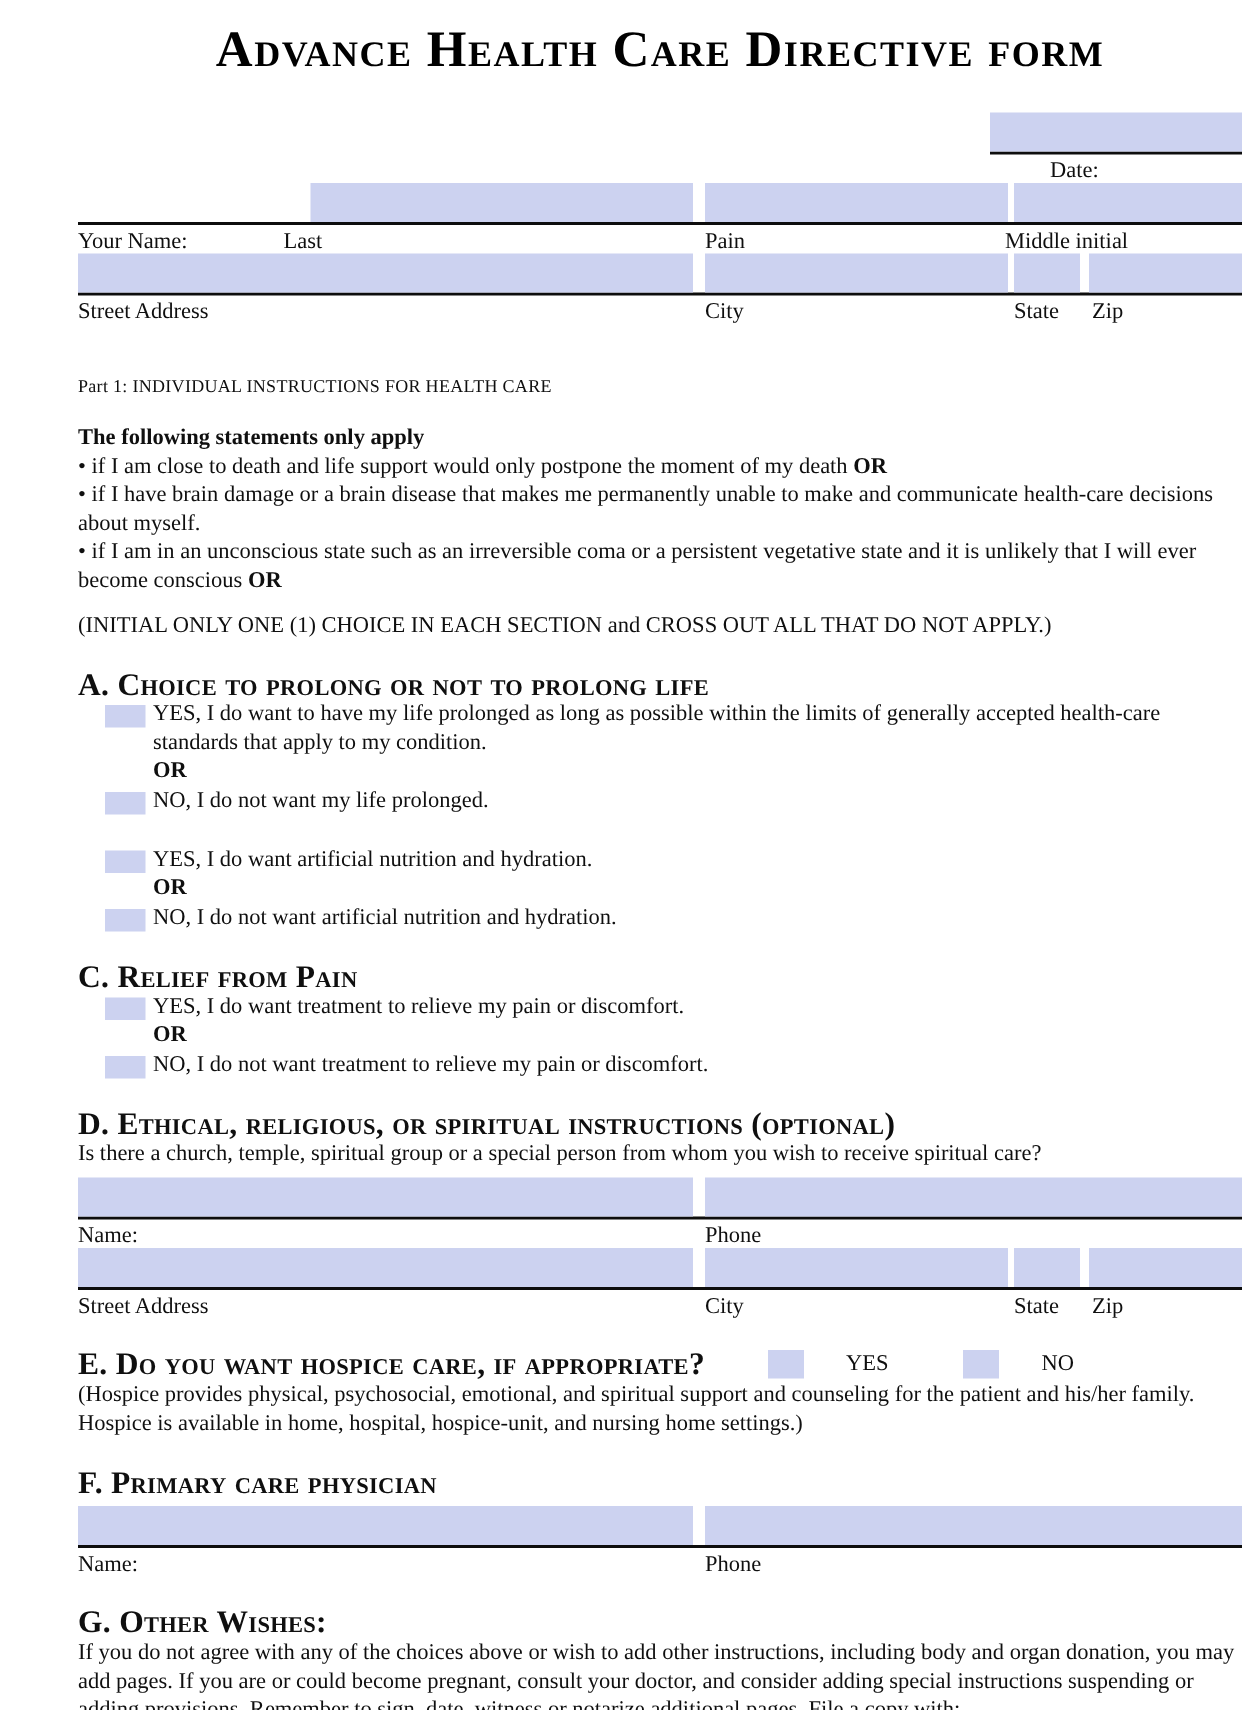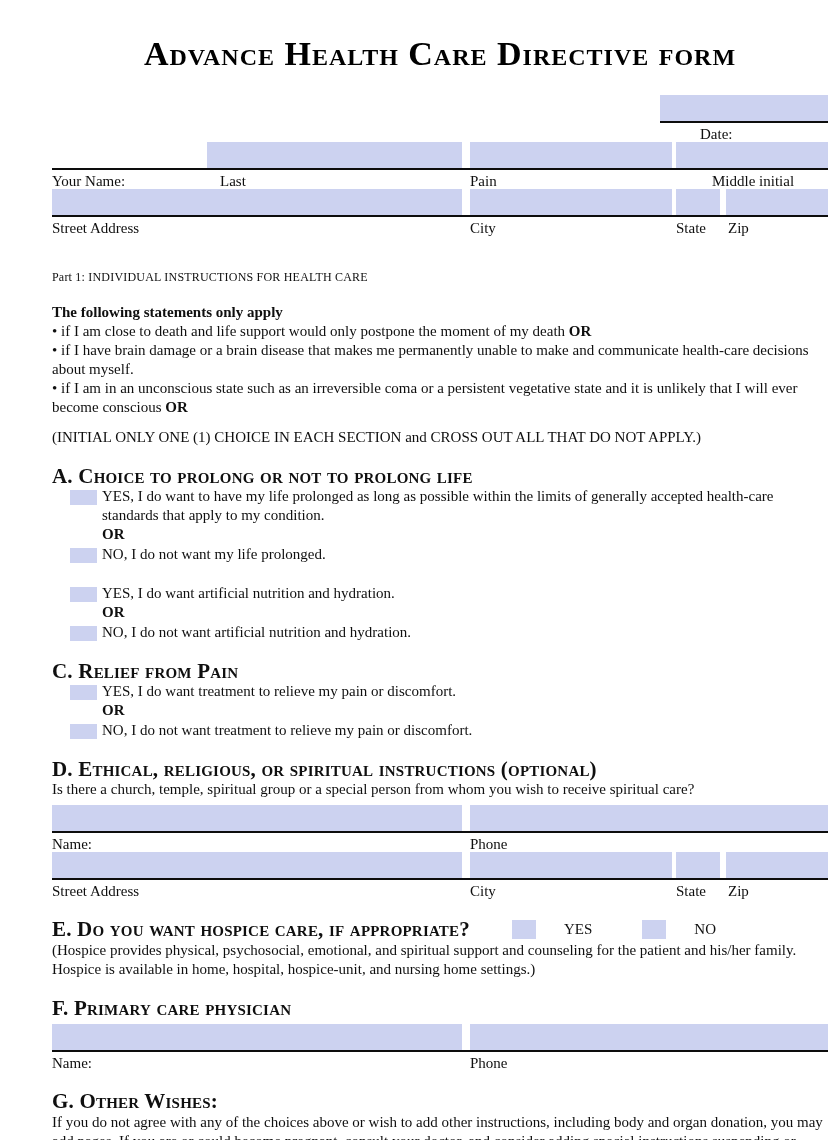--- a/index.html
+++ b/index.html
@@ -7,21 +7,21 @@
     --line:#0d0d0d;
     --text:#0f0f0f;
   }
   *{box-sizing:border-box;}
   html,body{margin:0;padding:0;}
   body{
     width:829px;height:1140px;background:#ffffff;overflow:hidden;
     font-family:"Liberation Serif","DejaVu Serif",serif;
     color:var(--text);font-size:15px;line-height:19px;
   }
-  .page{width:829px;height:1140px;padding-top:32px;}
+  .page{width:829px;height:1140px;padding-top:12px;}
   .content{width:776px;margin-left:52px;}
   .title{
     margin:0;text-align:center;font-size:34px;line-height:44px;
     font-variant:small-caps;font-weight:bold;letter-spacing:1px;color:#000;
   }
   
   .boxes{position:relative;height:27px;border-bottom:2px solid var(--line);}
   .fbox{position:absolute;bottom:0;height:26px;background:var(--field);}
   .labels{position:relative;height:20px;}
   .flabel{position:absolute;top:2px;white-space:nowrap;}
@@ -63,23 +63,23 @@
     </div>
 
     <div class="frow">
       <div class="boxes">
         <div class="fbox" style="left:155px;width:255px;"></div>
         <div class="fbox" style="left:418px;width:202px;"></div>
         <div class="fbox" style="left:624px;width:152px;"></div>
       </div>
       <div class="labels">
         <span class="flabel" style="left:0;">Your Name:</span>
-        <span class="flabel" style="left:168px;">Last</span>
+        <span class="flabel" style="left:137px;">Last</span>
         <span class="flabel" style="left:418px;">Pain</span>
-        <span class="flabel" style="left:660px;">Middle initial</span>
+        <span class="flabel" style="left:618px;">Middle initial</span>
       </div>
     </div>
 
     <div class="frow">
       <div class="boxes">
         <div class="fbox" style="left:0;width:410px;"></div>
         <div class="fbox" style="left:418px;width:202px;"></div>
         <div class="fbox" style="left:624px;width:44px;"></div>
         <div class="fbox" style="left:674px;width:102px;"></div>
       </div>

